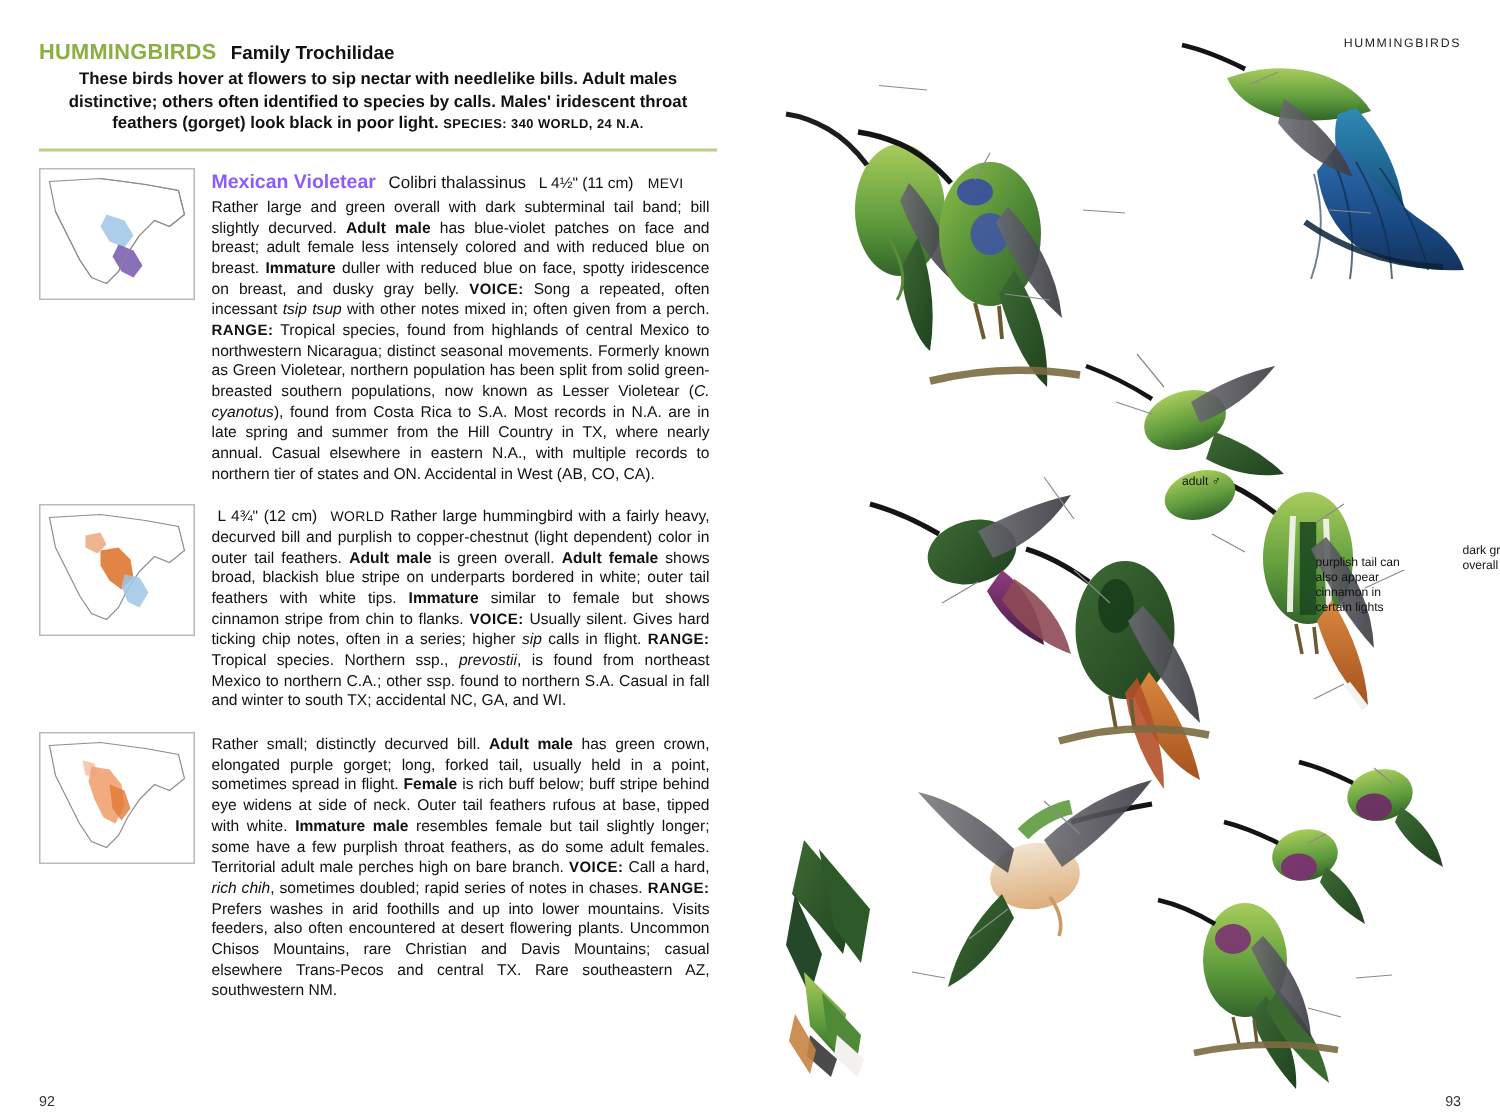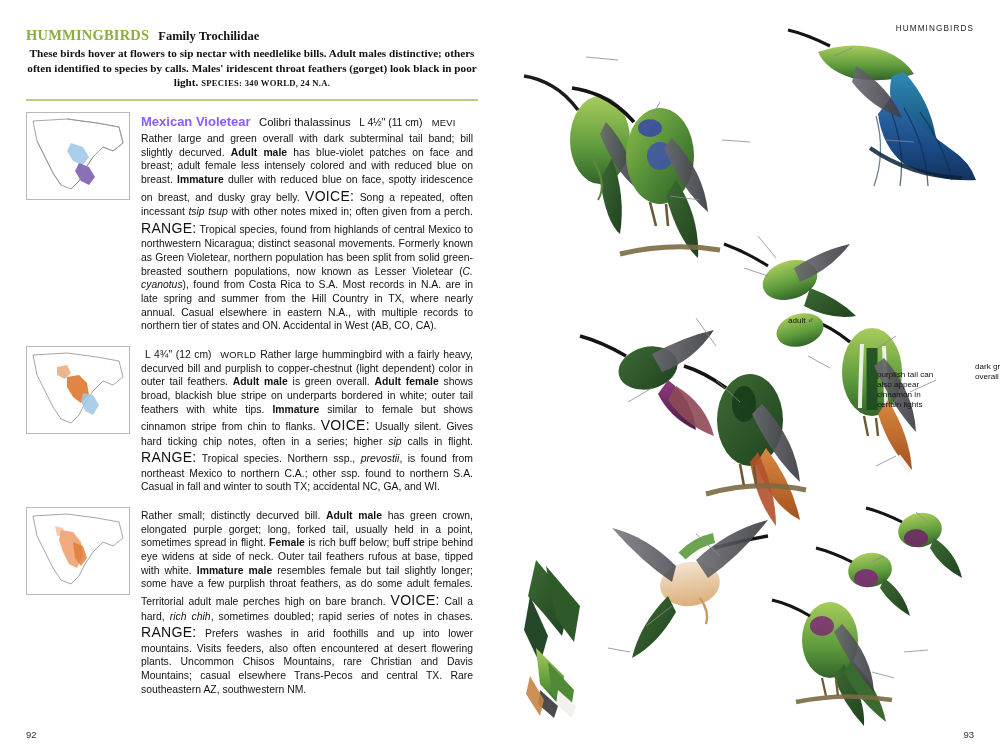--- a/index.html
+++ b/index.html
@@ -10,21 +10,21 @@
     font-family:"Liberation Sans", sans-serif;
     color:#111;
     overflow:hidden;
     position:relative;
   }
   .page { position:absolute; inset:0; display:flex; }
   .left-page { width:500px; height:744px; position:relative; padding:26px 22px 0 26px; }
   .right-page { width:500px; height:744px; position:relative; background:#ffffff; }
 
   
-  .fam-head { margin-bottom:4px;font-family:Liberation Serif, serif; }
+  .fam-head { margin-bottom:4px; }
   .fam-title {
     color:#8aae3f; font-weight:bold; font-size:14.5px; letter-spacing:.2px;
     display:inline;
   }
   .fam-sub { font-weight:bold; font-size:12.5px; color:#111; display:inline; margin-left:5px; }
   .fam-desc {
     font-size:11.2px; font-weight:bold; line-height:1.31; color:#111; margin-top:2px;
     width:452px;
     text-align:center;
   }
@@ -39,21 +39,21 @@
   }
   .map svg { display:block; }
   .txt { width:332px; }
   .sp-name { font-size:13px; font-weight:bold; color:#8b5cf6; display:inline; }
   .sp-latin { font-size:11.3px; color:#111; display:inline; margin-left:4px; }
   .sp-meta { font-size:10.3px; color:#111; display:inline; margin-left:4px; }
   .sp-code { font-size:9.3px; color:#111; display:inline; margin-left:5px; letter-spacing:.3px; }
   .body-txt { font-size:10.4px; line-height:1.315; margin-top:2px; text-align:justify; }
   .body-txt b { font-weight:bold; }
   .body-txt i { font-style:italic; }
-  .lbl { font-size:14px; font-weight:normal; letter-spacing:.3px; }
+  .lbl { font-size:10px; font-weight:bold; letter-spacing:.3px; }
   .pg { position:absolute; bottom:4px; font-size:9.5px; color:#333; }
   .pg-l { left:26px; }
   .pg-r { right:26px; }
   .hdr-right {
     position:absolute; top:24px; right:26px; font-size:8.2px; letter-spacing:1.1px; color:#222;
   }
 
   
   .art { position:absolute; inset:0; }
   .cap {

